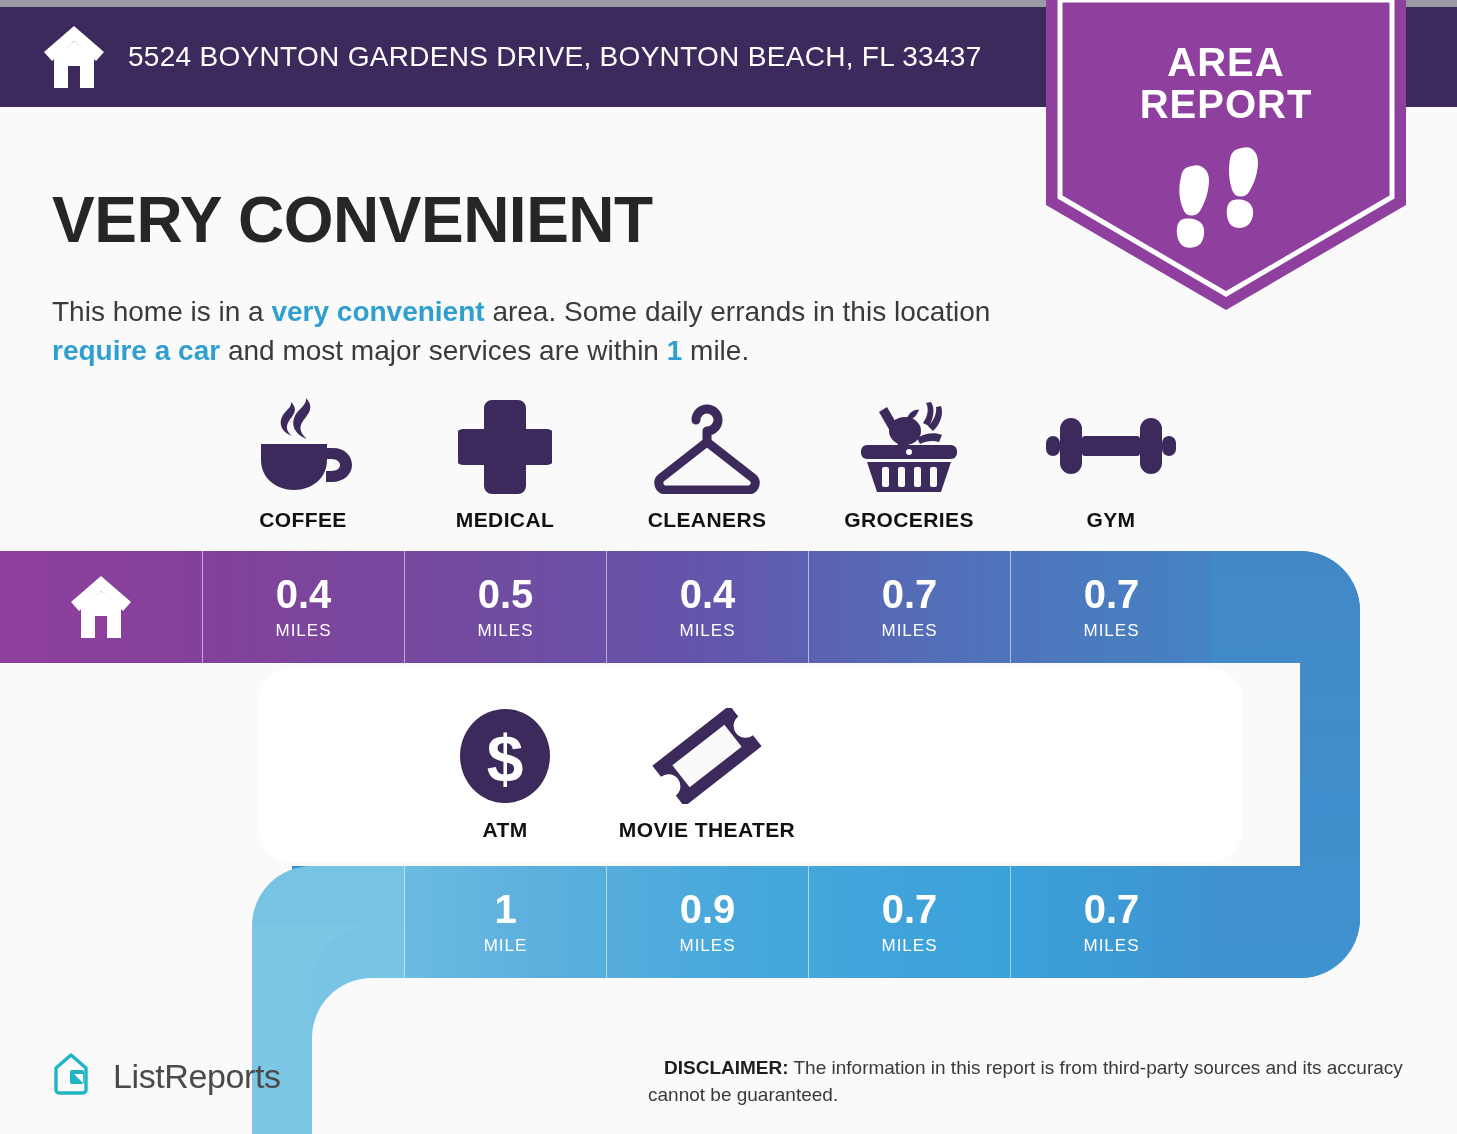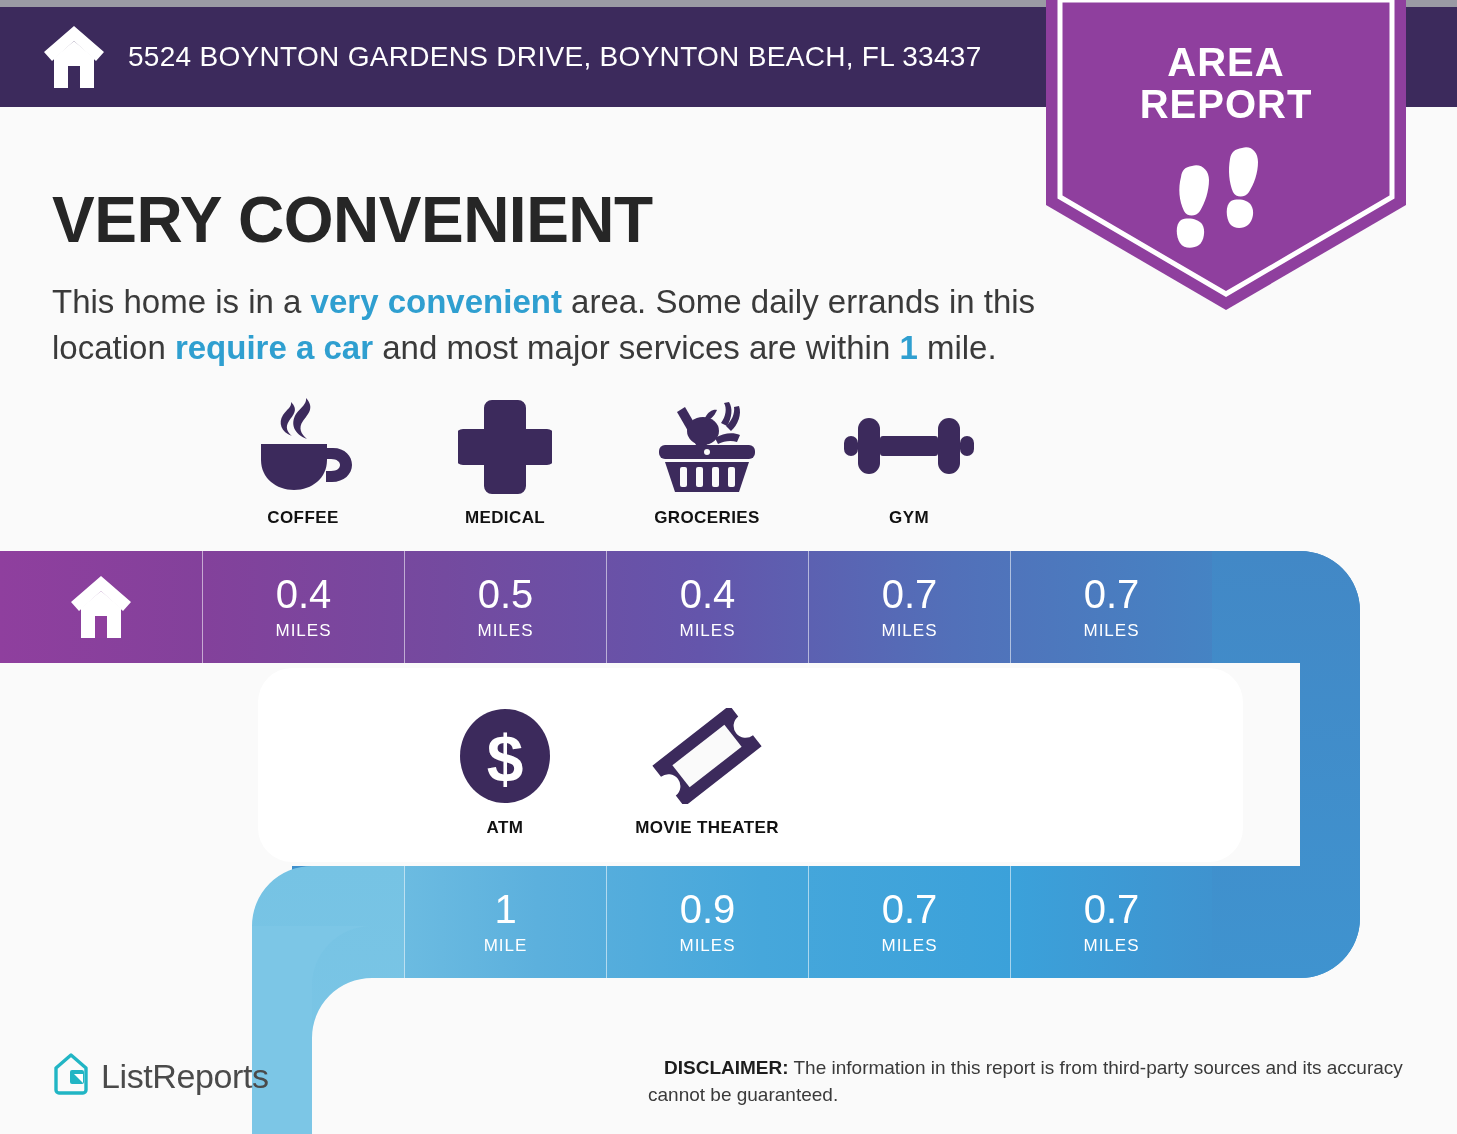--- a/index.html
+++ b/index.html
@@ -50,72 +50,72 @@
     letter-spacing: 1px;
   }
 
   
   .title {
     position: absolute; left: 52px; top: 183px;
     font-size: 64px; font-weight: 700; color: #262626;
     letter-spacing: -0.5px;
   }
   .subtitle {
-    position: absolute; left: 52px; top: 279px; width: 990px;
-    font-size: 33px; color: #3a3a3a; line-height: 1.38;
+    position: absolute; left: 52px; top: 293px; width: 990px;
+    font-size: 28px; color: #3a3a3a; line-height: 1.38;
   }
   .hl { color: #2f9fd0; font-weight: 700; }
 
   
   .track { position: absolute; left: 0; top: 0; width: 1457px; height: 1134px; z-index: 1; }
 
   
   .icon-row { position: absolute; z-index: 12; display: flex; }
   .icon-row-1 { left: 202px; top: 398px; width: 1010px; }
   .icon-row-2 { left: 404px; top: 708px; width: 808px; }
   .icon-cell {
     width: 202px; display: flex; flex-direction: column;
     align-items: center; justify-content: flex-end;
   }
   .icon-art { height: 96px; display: flex; align-items: flex-end; justify-content: center; }
   .icon-label {
-    margin-top: 14px; font-size: 17px; font-weight: 700; color: #111111;
+    margin-top: 14px; font-size: 21px; font-weight: 700; color: #111111;
     letter-spacing: 0.4px; white-space: nowrap;
   }
 
   
   .white-panel {
     position: absolute; left: 258px; top: 668px; width: 985px; height: 194px;
     background: #ffffff; border-radius: 34px; z-index: 8;
   }
 
   
   .value-row { position: absolute; z-index: 14; display: flex; height: 112px; }
   .value-row-1 { left: 202px; top: 551px; width: 1010px; }
   .value-row-2 { left: 404px; top: 866px; width: 808px; }
   .value-cell {
     width: 202px; height: 112px;
     display: flex; flex-direction: column;
     align-items: center; justify-content: center;
     border-left: 1px solid rgba(255,255,255,0.55);
     color: #ffffff;
   }
-  .value-num { font-size: 40px; font-weight: 400; line-height: 1; }
+  .value-num { font-size: 40px; font-weight: 700; line-height: 1; }
   .value-unit { font-size: 17px; font-weight: 400; letter-spacing: 1px; margin-top: 7px; }
 
   
   .home-marker {
     position: absolute; left: 0; top: 551px; width: 202px; height: 112px;
     z-index: 14; display: flex; align-items: center; justify-content: center;
   }
 
   
   .footer-logo {
     position: absolute; left: 52px; top: 1052px; z-index: 20;
-    display: flex; align-items: center; gap: 11px; justify-content: space-between;
+    display: flex; align-items: center; gap: 23px; justify-content: space-between;
   }
   .footer-logo-text {
     font-size: 34px; color: #4a4a4a; font-weight: 400; letter-spacing: -0.4px;
   }
   .disclaimer {
     position: absolute; left: 648px; top: 1055px; width: 760px; z-index: 20;
     font-size: 19px; color: #3a3a3a; line-height: 1.42;
   }
   .disclaimer b { font-weight: 700; color: #1d1d1d; margin-left: 16px; }
 </style>
@@ -214,20 +214,31 @@
 
   <div class="icon-cell">
     <div class="icon-art">
       <svg width="94" height="96" viewBox="0 0 94 96" aria-hidden="true">
         <path d="M34 2 h26 a8 8 0 0 1 8 8 v21 h21 a8 8 0 0 1 8 8 v20 a8 8 0 0 1 -8 8 h-21 v21 a8 8 0 0 1 -8 8 h-26 a8 8 0 0 1 -8 -8 v-21 h-21 a8 8 0 0 1 -8 -8 v-20 a8 8 0 0 1 8 -8 h21 v-21 a8 8 0 0 1 8 -8 Z" fill="#3c2a5c"></path>
       </svg>
     </div>
     <div class="icon-label">MEDICAL</div>
   </div>
 
+  <div class="icon-cell">
+    <div class="icon-art">
+      <svg width="120" height="96" viewBox="0 0 120 96" aria-hidden="true">
+        <g fill="none" stroke="#3c2a5c" stroke-width="9" stroke-linecap="round" stroke-linejoin="round">
+          <path d="M60 44 V33 a11 11 0 1 0 -11 -11"></path>
+          <path d="M60 44 L106 80 a7 7 0 0 1 -4 12 H18 a7 7 0 0 1 -4 -12 Z"></path>
+        </g>
+      </svg>
+    </div>
+    <div class="icon-label">CLEANERS</div>
+  </div>
 
   <div class="icon-cell">
     <div class="icon-art">
       <svg width="116" height="96" viewBox="0 0 116 96" aria-hidden="true">
         <g fill="#3c2a5c">
           <path d="M28 14 l8 -5 l22 38 l-8 5 Z"></path>
           <ellipse cx="54" cy="33" rx="16" ry="14"></ellipse>
           <path d="M56 20 c3 -7 9 -9 12 -8 c-2 4 -4 8 -9 10 Z"></path>
           <path d="M80 4 c4 6 3 16 -2 24 l-6 -3 c5 -7 6 -15 3 -20 Z"></path>
           <path d="M90 8 c3 8 -1 19 -8 25 l-5 -5 c6 -5 9 -13 8 -19 Z"></path>

